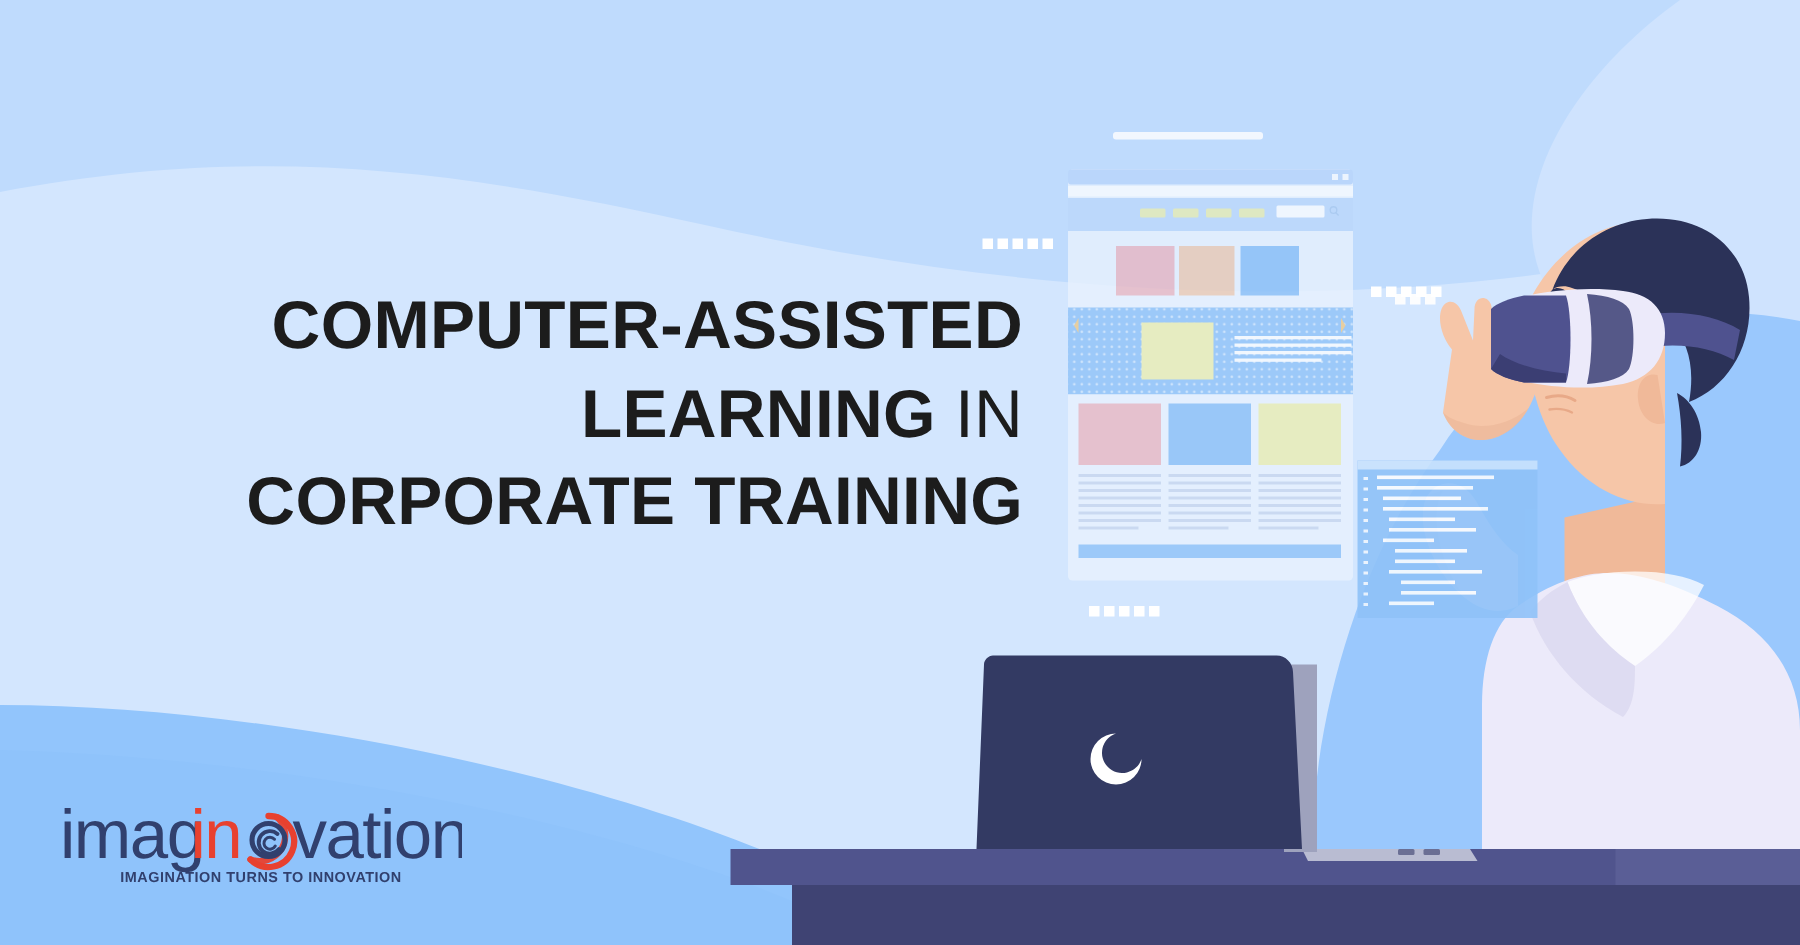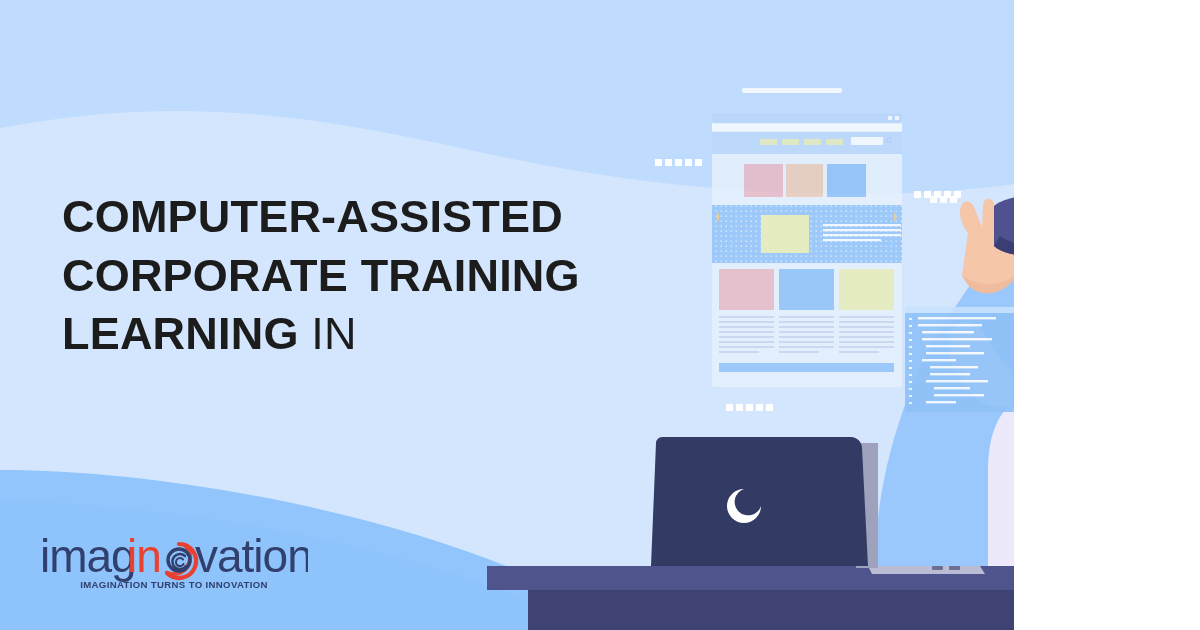--- a/index.html
+++ b/index.html
@@ -1,22 +1,23 @@
 <!DOCTYPE html>
 <html><head>
 <meta charset="utf-8">
 <style>
   html,body{margin:0;padding:0;background:#fff;}
   body{font-family:"Liberation Sans", sans-serif;}
 
   #canvas{
     position:relative;
-    width:1014px;height:630px;
+    width:1200px;height:630px;
     overflow:hidden;
     background:#d946ef;
+    text-align:right;
   }
 
   
   .bg-base{position:absolute;inset:0;background:#bfdbfd;}
   .bg-svg{position:absolute;inset:0;width:1200px;height:630px;display:block;}
 
   
   .headline{
     position:absolute;
     left:62px; top:188px;
@@ -297,24 +298,24 @@
         <path d="M744,489 a17,17 0 1,0 17,17 a13.5,13.5 0 1,1 -17,-17 Z" fill="#ffffff"></path>
       </g>
     </svg>
   </div>
 
   <div class="headline">
     <span class="headline-line">
       <span>COMPUTER-ASSISTED</span>
     </span>
     <span class="headline-line">
-      <span>CORPORATE TRAINING</span>
+      <span>LEARNING</span><span>&nbsp;</span><span class="light">IN</span>
     </span>
     <span class="headline-line">
-      <span>LEARNING</span><span>&nbsp;</span><span class="light">IN</span>
+      <span>CORPORATE TRAINING</span>
     </span>
   </div>
 
   <div class="logo">
     <svg viewBox="0 0 268 70" xmlns="http://www.w3.org/2000/svg">
 
       <text x="0" y="44" font-family="'Liberation Sans', sans-serif" font-size="46" fill="#31406e" letter-spacing="-1">imag</text>
       <text x="87" y="44" font-family="'Liberation Sans', sans-serif" font-size="46" fill="#e8412f" letter-spacing="-1">in</text>
 
       <g>

